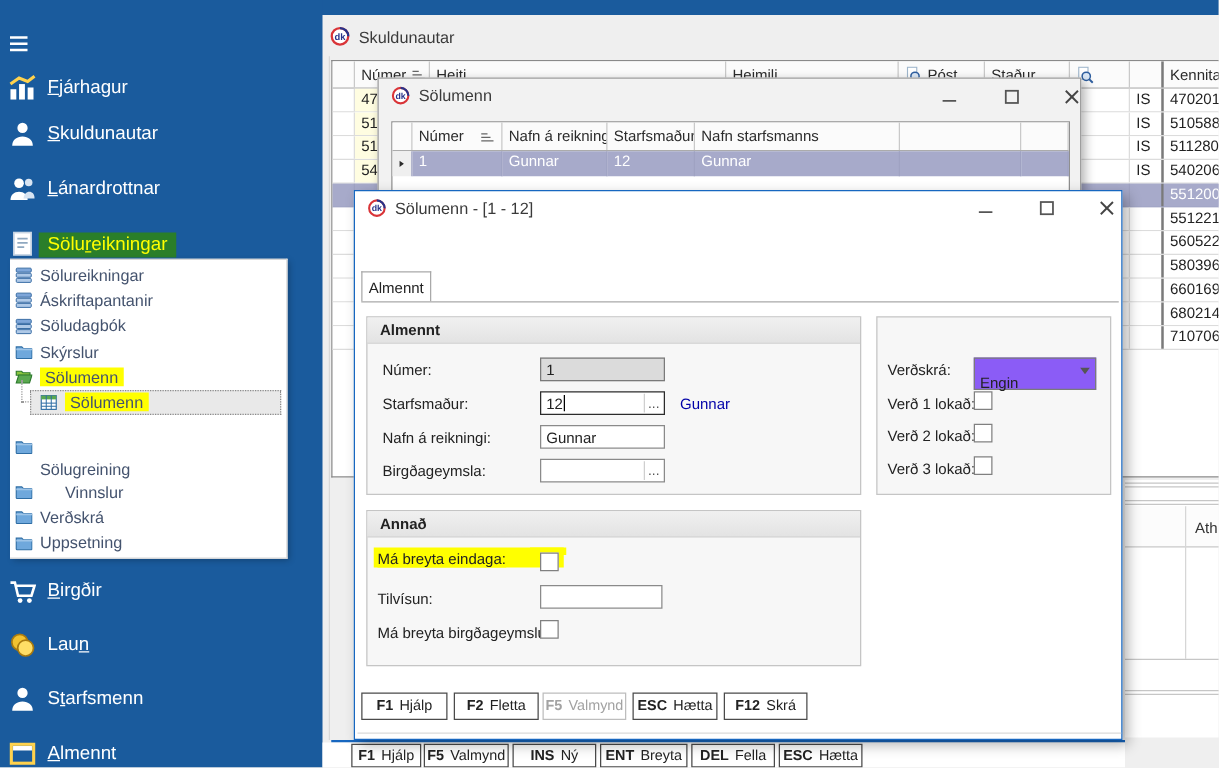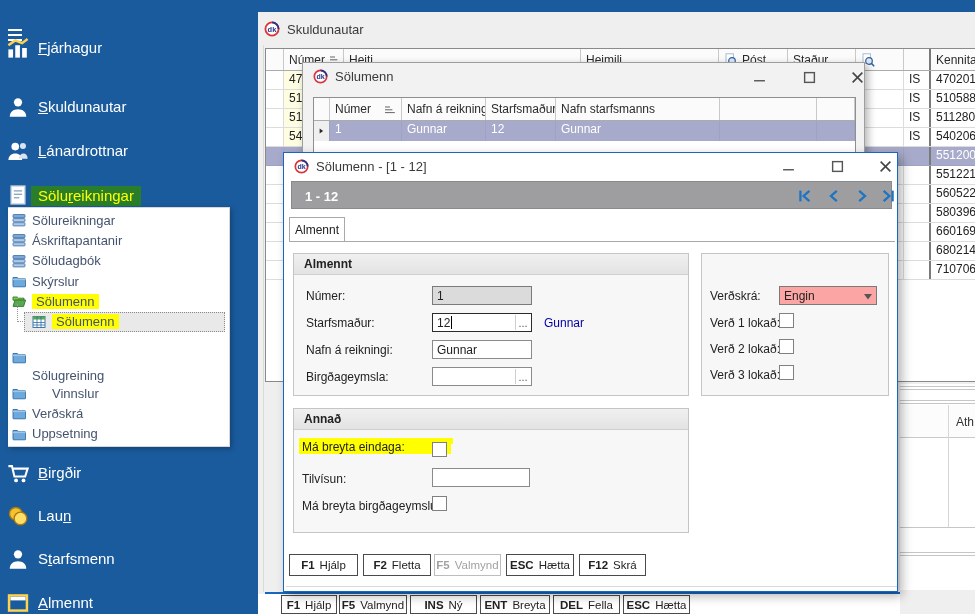--- a/index.html
+++ b/index.html
@@ -70,21 +70,21 @@
 
   .groupbox{position:absolute;background:#F7F7F7;border:1px solid #C5C5C5}
   .group-head{height:21px;background:linear-gradient(#F0F0F0,#E3E3E3);border-bottom:1px solid #D0D0D0;display:flex;align-items:center;padding-left:10px;font-weight:bold;font-size:12px;color:#222}
   .flabel{position:absolute;font-size:12px;color:#222;white-space:nowrap}
   .tfield{position:absolute;height:19px;background:#fff;border:1px solid #8A8A8A;font-size:12px;padding:2px 4px;display:flex;align-items:center;white-space:nowrap}
   .tfield.ro{background:#DBDBDB;border-color:#7A7A7A}
   .tfield.focus{border-color:#2b2b2b}
   .caret{width:1px;height:13px;background:#000;margin-left:1px}
   .lookup{position:absolute;right:1px;top:1px;bottom:1px;width:15px;border-left:1px solid #CFCFCF;display:flex;align-items:center;justify-content:center;color:#555;font-size:11px;cursor:pointer;background:inherit}
   .chk{position:absolute;width:15px;height:15px;background:#fff;border:1px solid #808080;cursor:pointer}
-  .ddown{position:absolute;height:19px;background:#fca5a5;border:1px solid #7A7A7A;font-size:12px;padding:2px 4px;cursor:pointer}
+  .ddown{position:absolute;height:19px;background:#8b5cf6;border:1px solid #7A7A7A;font-size:12px;padding:12px 4px;cursor:pointer}
   .dd-arrow{position:absolute;right:4px;top:7px}
   .blue-ref{position:absolute;color:#0000A8;font-size:12px;white-space:nowrap}
   .yellow-hl{position:absolute;background:#FFFF00}
   #dlg-sep{position:absolute;left:2px;top:433px;width:611px;height:1px;background:#DADADA}
 </style>
 </head>
 <body>
 
 <div class="abs" id="top-strip"></div>
 
@@ -92,21 +92,21 @@
   <div id="hamburger">
       <svg width="20" height="16" viewBox="0 0 16 16">
         <g stroke="#fff" stroke-width="2">
           <line x1="1" y1="3" x2="15" y2="3"></line>
           <line x1="1" y1="8" x2="15" y2="8"></line>
           <line x1="1" y1="13" x2="15" y2="13"></line>
         </g>
       </svg>
     </div>
   <div id="side-top">
-      <div class="side-item" style="top: 36px;">
+      <div class="side-item" style="top: 58px;">
         <span class="ic">
           <svg width="22" height="22" viewBox="0 0 16 16">
             <rect x="1" y="9" width="3.4" height="6" fill="#fff"></rect>
             <rect x="6" y="6" width="3.4" height="9" fill="#fff"></rect>
             <rect x="11" y="8" width="3.4" height="7" fill="#fff"></rect>
             <polyline points="1,6 6,2.5 11,4.5 15,1.5" stroke="#FFD24D" stroke-width="1.8" fill="none"></polyline>
           </svg>
         </span>
         <span class="lb"><u>F</u>járhagur</span>
       </div>
@@ -607,49 +607,20 @@
     </span>
   <span class="win-ctl" style="left:593px;top:5px" id="e-close">
       <svg width="13" height="13" viewBox="0 0 12 12">
         <g stroke="#444" stroke-width="1.4">
           <line x1="1.5" y1="1.5" x2="10.5" y2="10.5"></line>
           <line x1="10.5" y1="1.5" x2="1.5" y2="10.5"></line>
         </g>
       </svg>
     </span>
 
-  <div id="record-bar">
-    <span id="record-text">1 - 12</span>
-    <span class="nav-ic" style="left:505px" id="nav1">
-        <svg width="16" height="16" viewBox="0 0 16 16">
-          <g stroke="#1E73C2" stroke-width="2.3" fill="none">
-            <line x1="3.4" y1="2.6" x2="3.4" y2="13.4"></line>
-            <path d="M12.4 2.8 L6.6 8 L12.4 13.2"></path>
-          </g>
-        </svg>
-      </span>
-    <span class="nav-ic" style="left:534px" id="nav2">
-        <svg width="16" height="16" viewBox="0 0 16 16">
-          <path d="M10.8 2.8 L5 8 L10.8 13.2" stroke="#1E73C2" stroke-width="2.3" fill="none"></path>
-        </svg>
-      </span>
-    <span class="nav-ic" style="left:562px" id="nav3">
-        <svg width="16" height="16" viewBox="0 0 16 16">
-          <path d="M5.2 2.8 L11 8 L5.2 13.2" stroke="#1E73C2" stroke-width="2.3" fill="none"></path>
-        </svg>
-      </span>
-    <span class="nav-ic" style="left:588px" id="nav4">
-        <svg width="16" height="16" viewBox="0 0 16 16">
-          <g stroke="#1E73C2" stroke-width="2.3" fill="none">
-            <path d="M3.6 2.8 L9.4 8 L3.6 13.2"></path>
-            <line x1="12.6" y1="2.6" x2="12.6" y2="13.4"></line>
-          </g>
-        </svg>
-      </span>
-  </div>
 
   <div id="tab-almennt">Almennt</div>
   <div id="tab-line"></div>
 
   <div class="groupbox" style="left:9px;top:100px;width:396px;height:143px">
     <div class="group-head">Almennt</div>
     <span class="flabel" style="left:12px;top:35px">Númer:</span>
     <div class="tfield ro" style="left:138px;top:32px;width:100px">
       <span>1</span>
     </div>

